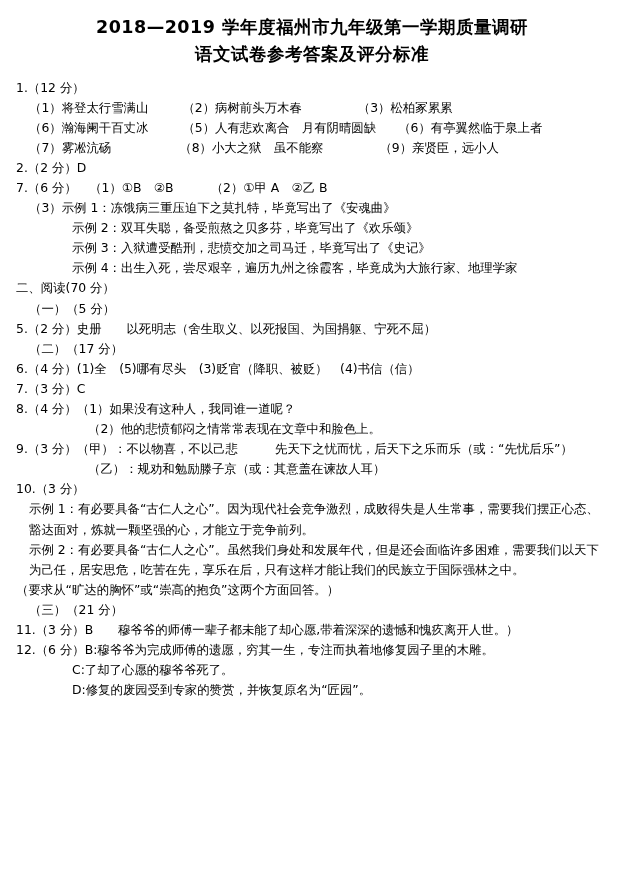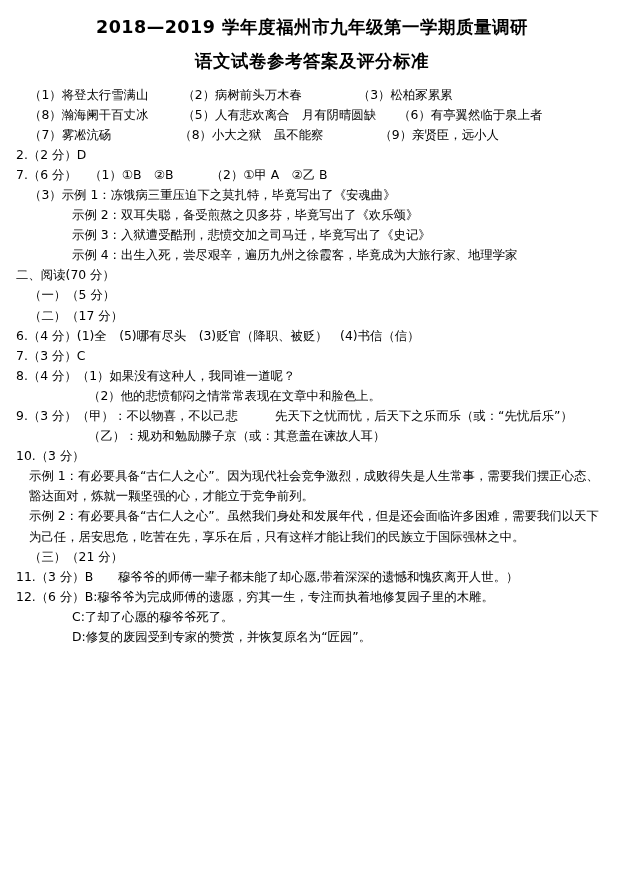--- a/index.html
+++ b/index.html
@@ -26,21 +26,21 @@
     margin-bottom: 10px;
   }
   .title-line {
     font-size: 17.5px;
     font-weight: bold;
     letter-spacing: 0.5px;
     line-height: 1.5;
     white-space: nowrap;
   }
   .title-line.second {
-    margin-top: 8px;
+    margin-top: 1px;
   }
   .body-text {
     font-size: 12.4px;
     line-height: 1.62;
   }
   .ln {
     white-space: nowrap;
   }
   .ln.wrap {
     white-space: normal;
@@ -61,59 +61,62 @@
 <div class="page">
 
   <div class="title-block">
     <div class="title-line">2018—2019 学年度福州市九年级第一学期质量调研</div>
     <div class="title-line second">语文试卷参考答案及评分标准</div>
   </div>
 
   <div class="body-text">
 
 
+    <div class="ln">1.（12 分）</div>
 
     <div class="ln ind1">
       <span>（1）将登太行雪满山</span><span class="sp-lg"></span><span>（2）病树前头万木春</span><span class="sp-lg"></span><span class="sp-md"></span><span>（3）松柏冢累累</span>
     </div>
 
     <div class="ln ind1">
-      <span>（8）瀚海阑干百丈冰</span><span class="sp-lg"></span><span>（5）人有悲欢离合　月有阴晴圆缺</span><span class="sp-md"></span><span>（6）有亭翼然临于泉上者</span>
+      <span>（6）瀚海阑干百丈冰</span><span class="sp-lg"></span><span>（5）人有悲欢离合　月有阴晴圆缺</span><span class="sp-md"></span><span>（6）有亭翼然临于泉上者</span>
     </div>
 
     <div class="ln ind1">
       <span>（7）雾凇沆砀</span><span class="sp-lg"></span><span class="sp-md"></span><span class="sp-sm"></span><span>（8）小大之狱　虽不能察</span><span class="sp-lg"></span><span class="sp-md"></span><span>（9）亲贤臣，远小人</span>
     </div>
 
     <div class="ln">2.（2 分）D</div>
 
     <div class="ln">7.（6 分）　（1）①B　②B　　　（2）①甲 A　②乙 B</div>
     <div class="ln ind1">（3）示例 1：冻饿病三重压迫下之莫扎特，毕竟写出了《安魂曲》</div>
     <div class="ln ind4">示例 2：双耳失聪，备受煎熬之贝多芬，毕竟写出了《欢乐颂》</div>
     <div class="ln ind4">示例 3：入狱遭受酷刑，悲愤交加之司马迁，毕竟写出了《史记》</div>
     <div class="ln ind4">示例 4：出生入死，尝尽艰辛，遍历九州之徐霞客，毕竟成为大旅行家、地理学家</div>
 
     <div class="ln">二、阅读(70 分）</div>
     <div class="ln ind1">（一）（5 分）</div>
 
+    <div class="ln">5.（2 分）史册　　以死明志（舍生取义、以死报国、为国捐躯、宁死不屈）</div>
 
     <div class="ln ind1">（二）（17 分）</div>
 
     <div class="ln">6.（4 分）(1)全　(5)哪有尽头　(3)贬官（降职、被贬）　(4)书信（信）</div>
     <div class="ln">7.（3 分）C</div>
 
     <div class="ln">8.（4 分）（1）如果没有这种人，我同谁一道呢？</div>
     <div class="ln ind5">（2）他的悲愤郁闷之情常常表现在文章中和脸色上。</div>
 
     <div class="ln">9.（3 分）（甲）：不以物喜，不以己悲　　　先天下之忧而忧，后天下之乐而乐（或：“先忧后乐”）</div>
     <div class="ln ind5">（乙）：规劝和勉励滕子京（或：其意盖在谏故人耳）</div>
 
     <div class="ln">10.（3 分）</div>
     <div class="ln wrap block-indent">示例 1：有必要具备“古仁人之心”。因为现代社会竞争激烈，成败得失是人生常事，需要我们摆正心态、豁达面对，炼就一颗坚强的心，才能立于竞争前列。</div>
     <div class="ln wrap block-indent">示例 2：有必要具备“古仁人之心”。虽然我们身处和发展年代，但是还会面临许多困难，需要我们以天下为己任，居安思危，吃苦在先，享乐在后，只有这样才能让我们的民族立于国际强林之中。</div>
+    <div class="ln">（要求从“旷达的胸怀”或“崇高的抱负”这两个方面回答。）</div>
 
     <div class="ln ind1">（三）（21 分）</div>
 
     <div class="ln">11.（3 分）B　　穆爷爷的师傅一辈子都未能了却心愿,带着深深的遗憾和愧疚离开人世。）</div>
     <div class="ln">12.（6 分）B:穆爷爷为完成师傅的遗愿，穷其一生，专注而执着地修复园子里的木雕。</div>
     <div class="ln ind4">C:了却了心愿的穆爷爷死了。</div>
     <div class="ln ind4">D:修复的废园受到专家的赞赏，并恢复原名为“匠园”。</div>
 
   </div>
 </div>

